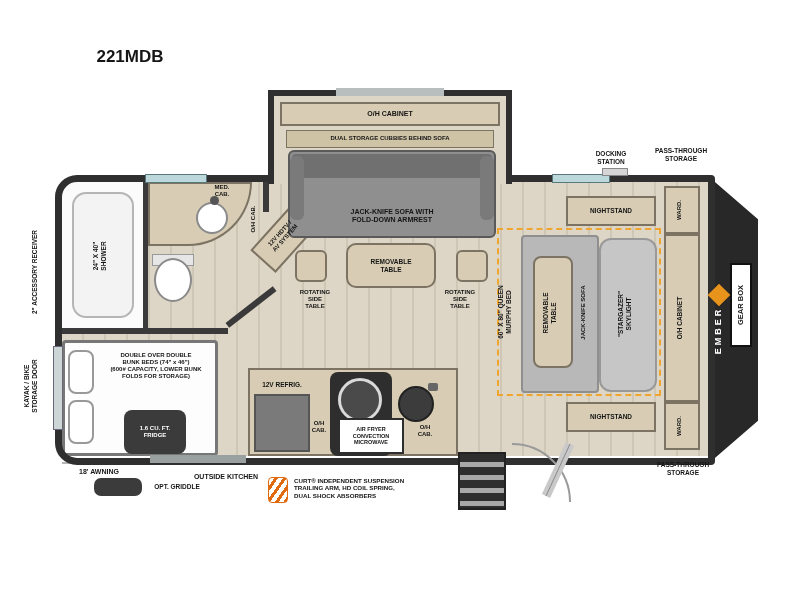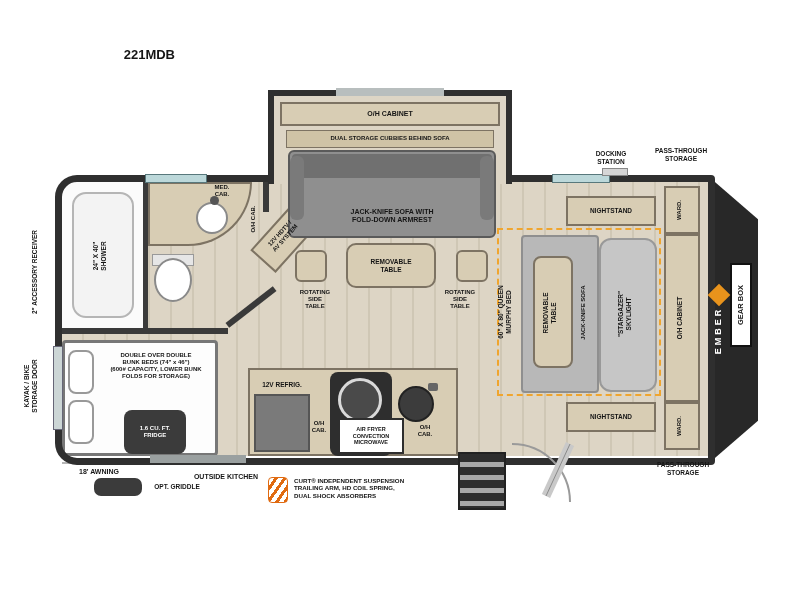--- a/index.html
+++ b/index.html
@@ -12,21 +12,21 @@
   .tan{background:#d8cdb4;border:2px solid #7d7363;}
   .tan2{background:#cfc3a6;border:1px solid #7d7363;}
   .wall{background:#3a3a3a;}
   .flex{display:flex;align-items:center;justify-content:center;}
 </style>
 </head>
 <body>
 
 <div id="canvas">
 
-  <div class="lbl" style="left:85px;top:47px;width:90px;font-size:13px;font-weight:600;text-align:right;">221MDB</div>
+  <div class="lbl" style="left:85px;top:47px;width:90px;font-size:17px;font-weight:600;text-align:center;">221MDB</div>
 
   <div class="abs" style="left:62px;top:182px;width:646px;height:274px;z-index:1;
               background:repeating-linear-gradient(90deg,#ddd5c5 0 20px,#cfc7b5 20px 22px);"></div>
 
   <div class="abs" style="left:708px;top:176px;width:50px;height:288px;z-index:3;background:#282828;
               clip-path:polygon(0 0,100% 15%,100% 85%,0 100%);"></div>
 
   <div class="abs" style="left:55px;top:175px;width:660px;height:290px;z-index:5;
               border:7px solid #2f2f2f;border-radius:22px 4px 4px 22px;"></div>
 

